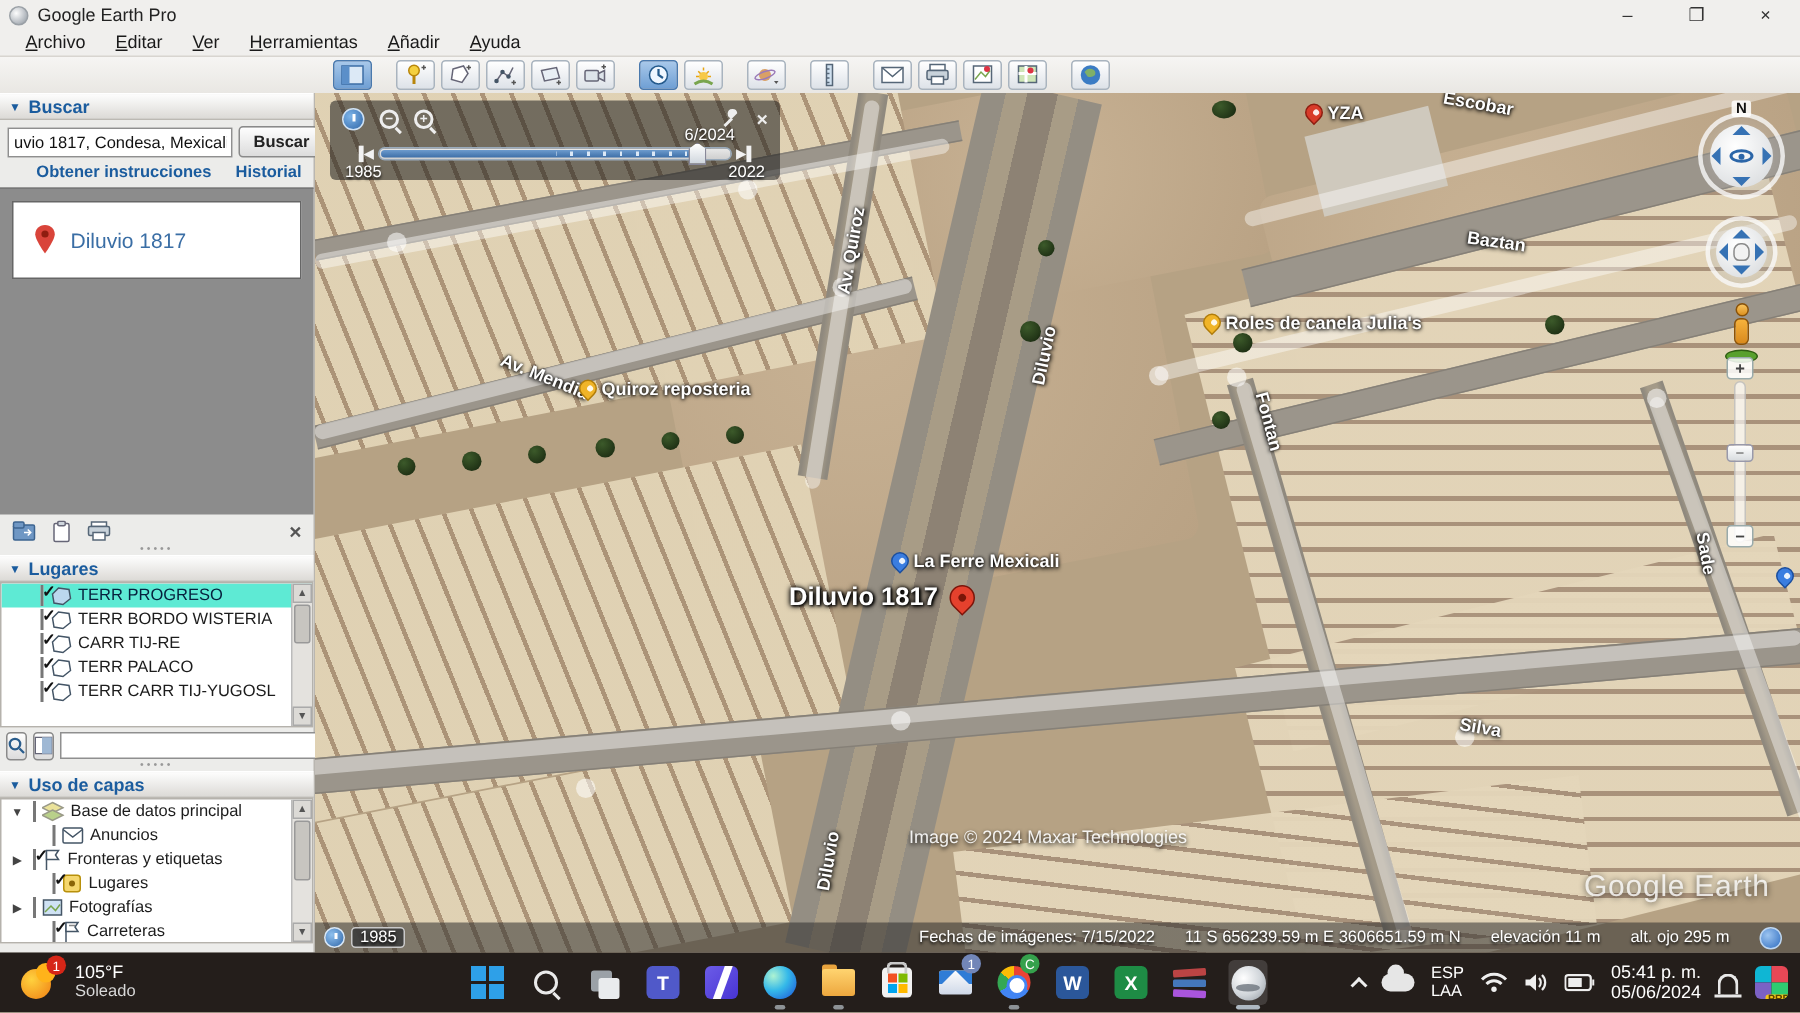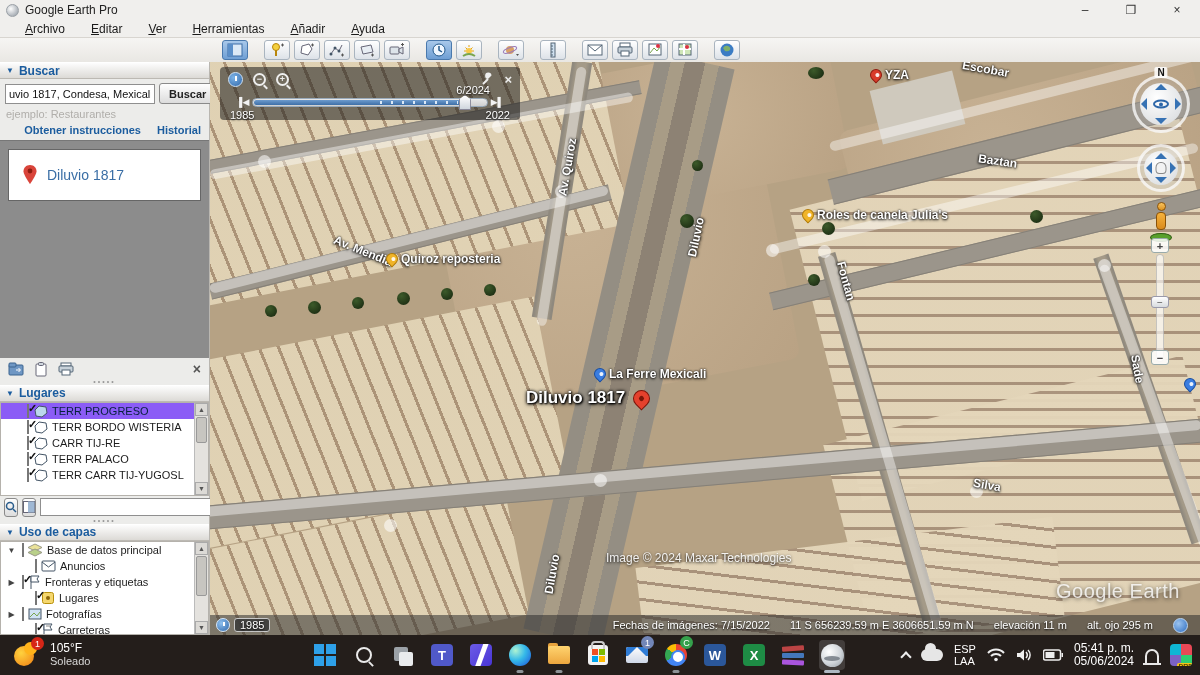--- a/index.html
+++ b/index.html
@@ -5,21 +5,21 @@
   *{margin:0;padding:0;box-sizing:border-box}
   html,body{width:1200px;height:675px;overflow:hidden;font-family:"Liberation Sans",sans-serif}
   body{background:#d4d0c8}
 
   
   .titlebar{height:20px;background:#f0efed;display:flex;align-items:center;padding-left:6px;font-size:12px;color:#222}
   .ge-logo{width:13px;height:13px;border-radius:50%;background:radial-gradient(circle at 35% 35%,#fdfdfd,#b9bec4 60%,#8d949c);border:1px solid #9aa0a6;margin-right:6px;position:relative}
   .ge-logo::after{content:"";position:absolute;left:1px;top:4px;width:9px;height:3px;border-radius:50%;background:#6f7pergunta;}
   .win-controls{margin-left:auto;display:flex}
   .win-btn{width:46px;height:20px;display:flex;align-items:center;justify-content:center;font-size:12px;color:#333}
-  .menubar{height:18px;background:#f0efed;border-bottom:1px solid #d8d5d0;display:flex;align-items:center;padding-left:16px;gap:8px}
+  .menubar{height:18px;background:#f0efed;border-bottom:1px solid #d8d5d0;display:flex;padding-left:8px;gap:2px}
   .menu-item{font-size:12px;color:#1a1a1a;padding:1px 9px;display:inline-block}
   .menu-item::first-letter{text-decoration:underline}
 
   
   .toolbar{height:24px;background:linear-gradient(#f6f5f3,#e9e7e3);display:flex;align-items:center;padding-left:222px;gap:4px}
   .tbtn{width:26px;height:20px;border:1px solid #a9b4bf;border-radius:3px;background:linear-gradient(#ffffff,#dde2e8);display:flex;align-items:center;justify-content:center}
   .tbtn.active{background:linear-gradient(#a8c8ea,#6f9fd4);border-color:#4a79ad}
   .tsep{width:8px}
 
   
@@ -36,21 +36,21 @@
   .results{flex:0 0 218px;background:#8c8c8c;border-top:1px solid #777;padding:8px;overflow:hidden}
   .result-card{background:#fff;border:1px solid #666;height:52px;display:flex;align-items:center;gap:10px;padding-left:14px}
   .result-card .lbl{color:#3a6ea5;font-size:14px}
   .iconsrow{height:22px;display:flex;align-items:center;gap:10px;padding:0 8px}
   .iconsrow .right{margin-left:auto;color:#555;font-size:14px;font-weight:bold}
   .splitter{height:5px;text-align:center;color:#999;font-size:7px;line-height:4px;letter-spacing:2px}
   .list{background:#fff;border:1px solid #b5b2ac;margin:0;position:relative;overflow:hidden}
   .places-list{height:97px}
   .layers-list{height:97px}
   .lrow{display:flex;align-items:center;gap:4px;height:16px;padding-left:26px;white-space:nowrap;color:#1c1c1c}
-  .lrow.selected{background:#8b5cf6;color:#06213d}
+  .lrow.selected{background:#5eead4;color:#06213d}
   .layers-list .lrow{padding-left:4px}
   .ind{width:13px;display:inline-block;text-align:center;color:#444;font-size:8px;flex:0 0 13px}
   .cb{width:11px;height:11px;border:1px solid #777;background:#fff;position:relative;flex:0 0 11px}
   .checked>.cb::after{content:"✓";position:absolute;top:-3px;left:0px;font-size:11px;font-weight:bold;color:#111}
   .partial>.cb::after{content:"";position:absolute;left:2px;top:2px;right:2px;bottom:2px;background:#8a8a8a}
   .vsb{position:absolute;right:0;top:0;bottom:0;width:14px;background:#e4e2de;border-left:1px solid #bbb}
   .vsb .ar{position:absolute;left:0;right:0;height:13px;background:#dcdad6;border:1px solid #aaa;color:#555;font-size:7px;display:flex;align-items:center;justify-content:center}
   .vsb .up{top:0}.vsb .dn{bottom:0}
   .vsb .thumb{position:absolute;left:1px;right:1px;top:14px;height:26px;background:#c7c5c0;border:1px solid #999;border-radius:2px}
   .places-ctl{height:24px;display:flex;align-items:center;gap:4px;padding:0 4px}
@@ -327,21 +327,20 @@
 
   <div class="sidebar">
     <div class="sec-header">
       <span class="tri">▼</span>
       <span>Buscar</span>
     </div>
     <div class="searchrow">
       <input value="uvio 1817, Condesa, Mexicali, B.C." style="">
       <button class="btn">Buscar</button>
     </div>
-    <div class="hint">ejemplo: Restaurantes</div>
     <div class="linksrow">
       <span class="slink">Obtener instrucciones</span>
       <span class="slink">Historial</span>
     </div>
     <div class="results">
       <div class="result-card">
         <svg width="14" height="20">
             <path d="M7 0 C3 0 0.5 3 0.5 6.2 C0.5 10 7 19 7 19 C7 19 13.5 10 13.5 6.2 C13.5 3 11 0 7 0 Z" fill="#d9443a"></path>
             <circle cx="7" cy="6" r="2.4" fill="#8e1d10"></circle>
           </svg>

